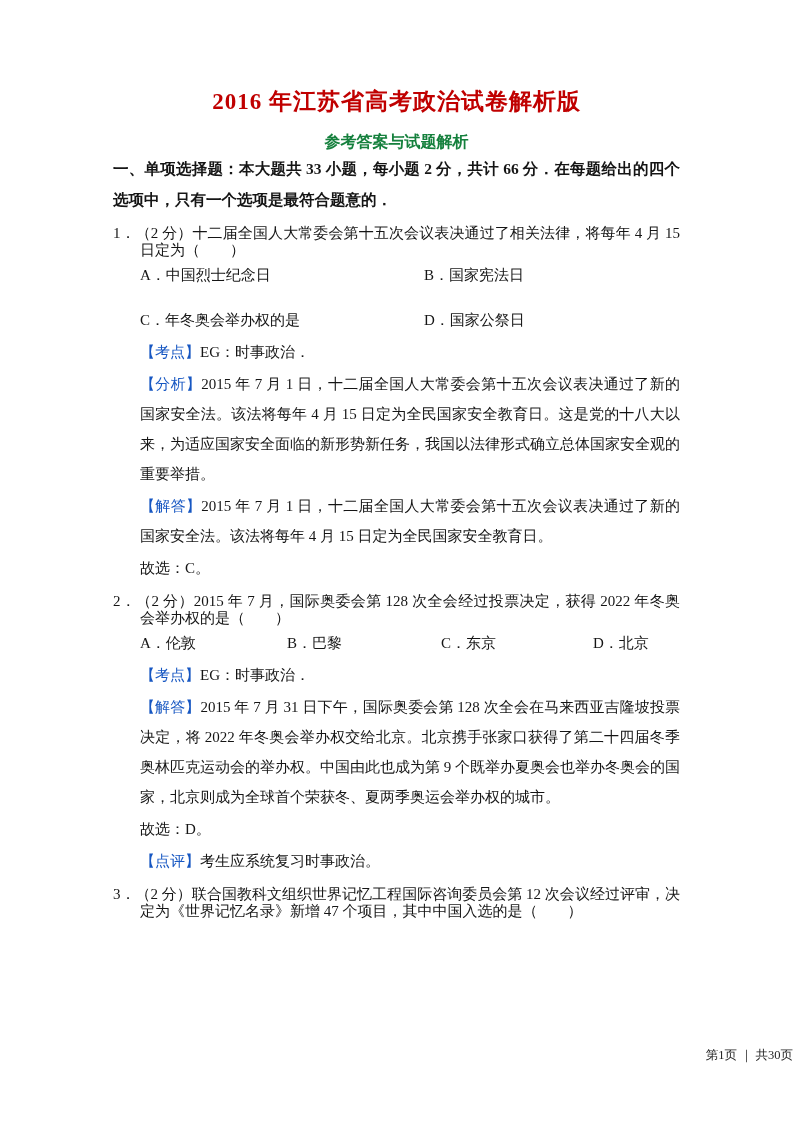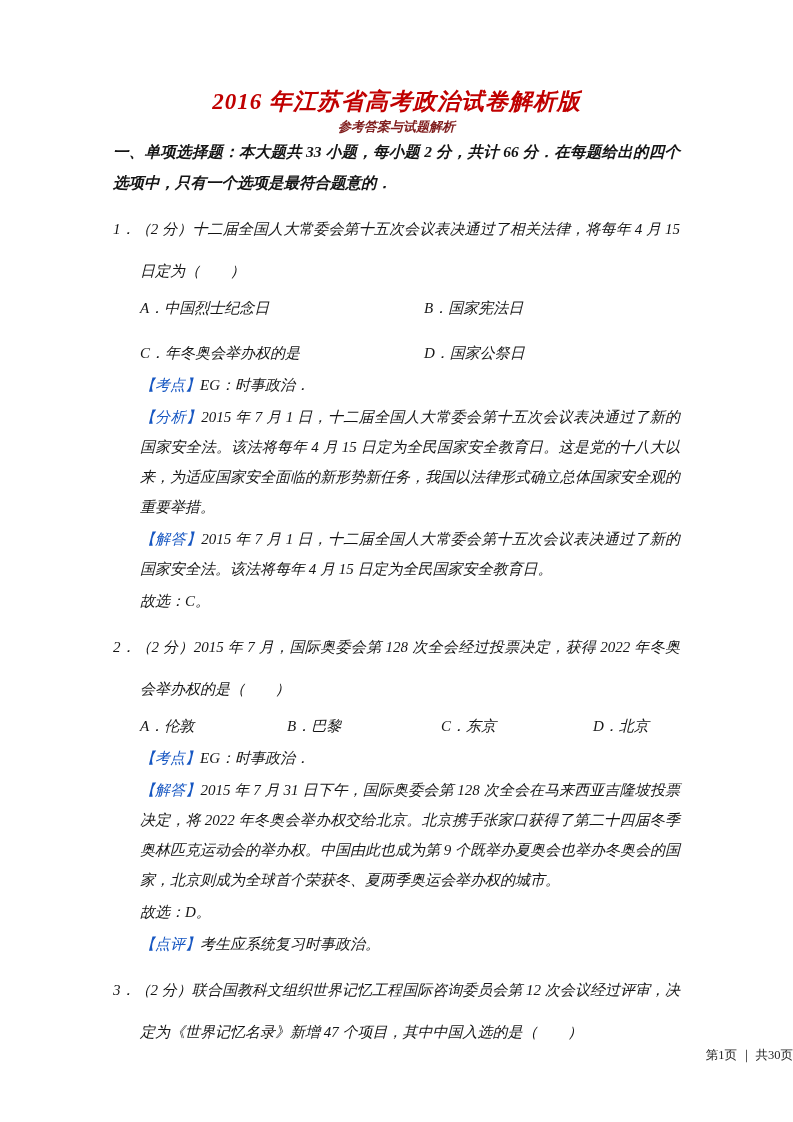--- a/index.html
+++ b/index.html
@@ -4,53 +4,53 @@
 <style>
   * { margin: 0; padding: 0; box-sizing: border-box; }
   html, body { background: #ffffff; }
   body {
     width: 793px; height: 1122px;
     position: relative;
     overflow: hidden;
     font-family: "Liberation Serif", "DejaVu Serif", serif;
     color: #151515;
   }
-  .page { padding: 86px 113px 0 113px; font-style: italic; }
+  .page { padding: 86px 113px 0 113px; }
 
   .title {
     color: #c00000;
     font-size: 23px;
     font-weight: bold;
     text-align: center;
     letter-spacing: 1px;
   }
   .subtitle {
-    color: #7f1d1d;
-    font-size: 13px;
+    color: #15803d;
+    font-size: 16px;
     font-weight: bold;
     text-align: center;
-    margin-top: 1px;
+    margin-top: 15px;
   }
   .section-header {
     font-size: 15.5px;
     font-weight: bold;
     line-height: 31px;
     margin-top: 0;
     text-align: justify;
   }
 
   .question {
     margin-top: 10px;
     padding-left: 27px;
     font-size: 15px;
     text-align: justify;
   }
   .stem {
     text-indent: -27px;
-    line-height: 42px;
+    line-height: 17px;
   }
   .options {
     display: grid;
     line-height: 29px;
     margin-top: 2px;
     gap: 16px;
   }
   .cols-2 { grid-template-columns: 268px 1fr; }
   .cols-4 { grid-template-columns: 131px 138px 136px 1fr; }
   .block { line-height: 30px; margin-top: 2px; }

